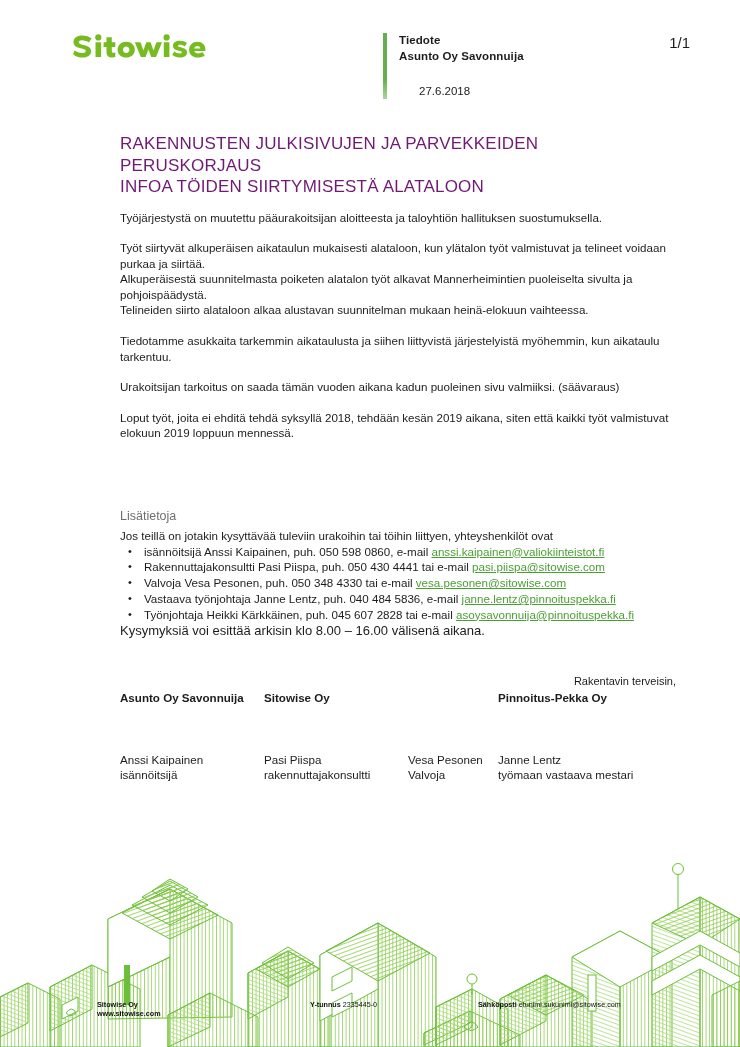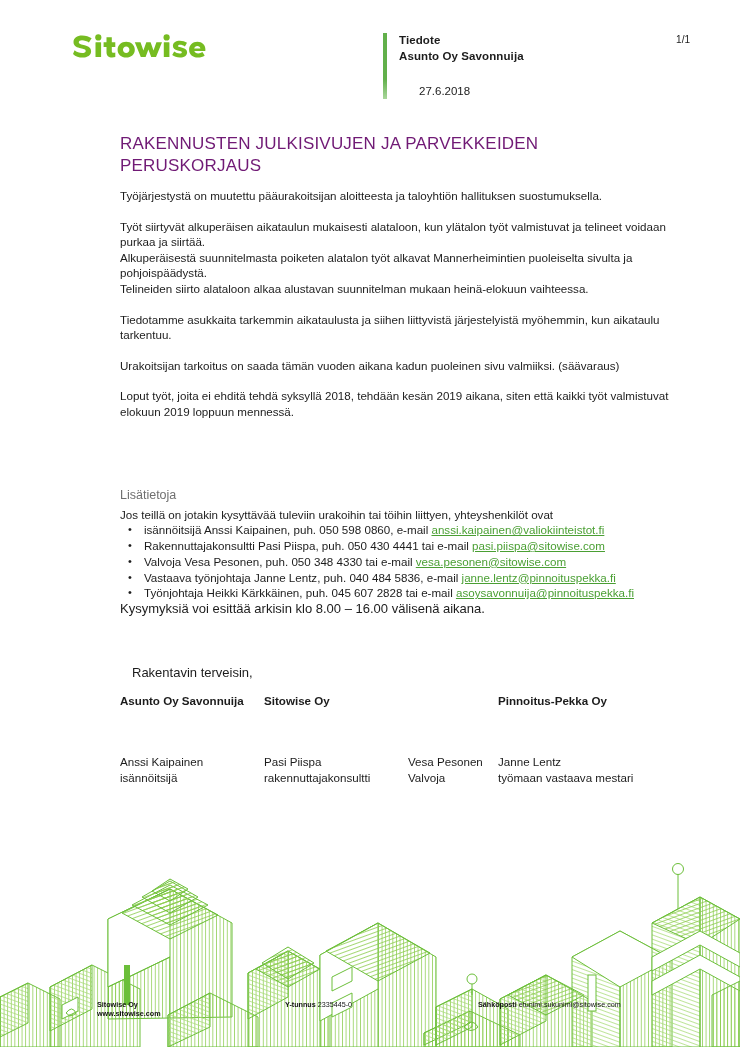--- a/index.html
+++ b/index.html
@@ -63,21 +63,21 @@
     color: #1c1c1c;
     line-height: 15px;
     margin-left: 20px;
   }
   .page-number {
     position: absolute;
     left: 640px;
     top: 34px;
     width: 50px;
     text-align: right;
-    font-size: 10px;
+    font-size: 15px;
     color: #1c1c1c;
   }
 
   
   .content {
     position: absolute;
     left: 120px;
     top: 133px;
     width: 556px;
   }
@@ -135,24 +135,25 @@
   }
   .closing-note {
     font-size: 13px;
     color: #1c1c1c;
     line-height: 15.8px;
     margin: 0;
   }
 
   
   .sign-intro {
-    font-size: 13px;
+    font-size: 11px;
     color: #1c1c1c;
     line-height: 15.6px;
-    margin: 12px;
+    margin: 0;
+    text-align: right;
   }
   .sign-row {
     display: flex;
     margin: 0;
   }
   .sign-row .col {
     font-size: 11.6px;
     color: #1c1c1c;
     line-height: 15.6px;
   }
@@ -177,21 +178,21 @@
     width: 740px;
     height: 30px;
   }
   .footer-col {
     position: absolute;
     font-size: 7.2px;
     line-height: 9.6px;
     color: #111111;
   }
   .footer-col.c1 { left: 97px; bottom: 4px; }
-  .footer-col.c2 { left: 285px; bottom: 13px; }
+  .footer-col.c2 { left: 285px; bottom: 13px; padding-left: 25px; }
   .footer-col.c3 { left: 478px; bottom: 13px; }
   .footer-col b { font-weight: bold; }
 </style>
 </head>
 <body>
 
 <div class="page">
 
   <div class="logo">
     <svg width="180" height="34" viewBox="0 0 180 34" xmlns="http://www.w3.org/2000/svg">
@@ -217,20 +218,21 @@
       <div class="hl">Asunto Oy Savonnuija</div>
     </div>
     <div class="header-date">27.6.2018</div>
   </div>
   <div class="page-number">1/1</div>
 
   <div class="content">
 
     <h1 class="doc-title">
       <span>RAKENNUSTEN JULKISIVUJEN JA PARVEKKEIDEN PERUSKORJAUS</span><br>
+      <span>INFOA TÖIDEN SIIRTYMISESTÄ ALATALOON</span>
     </h1>
 
     <p class="body-text">Työjärjestystä on muutettu pääurakoitsijan aloitteesta ja taloyhtiön hallituksen suostumuksella.</p>
 
     <p class="body-text tight">Työt siirtyvät alkuperäisen aikataulun mukaisesti alataloon, kun ylätalon työt valmistuvat ja telineet voidaan purkaa ja siirtää.</p>
     <p class="body-text tight">Alkuperäisestä suunnitelmasta poiketen alatalon työt alkavat Mannerheimintien puoleiselta sivulta ja pohjoispäädystä.</p>
     <p class="body-text">Telineiden siirto alataloon alkaa alustavan suunnitelman mukaan heinä-elokuun vaihteessa.</p>
 
     <p class="body-text">Tiedotamme asukkaita tarkemmin aikataulusta ja siihen liittyvistä järjestelyistä myöhemmin, kun aikataulu tarkentuu.</p>
     <p class="body-text">Urakoitsijan tarkoitus on saada tämän vuoden aikana kadun puoleinen sivu valmiiksi. (säävaraus)</p>

